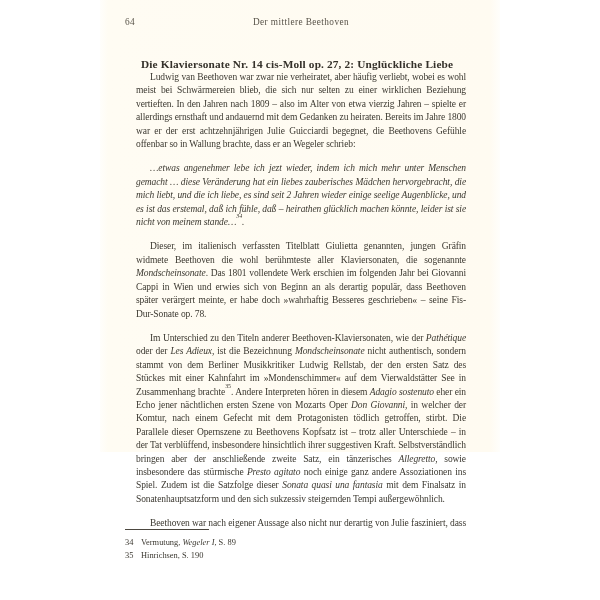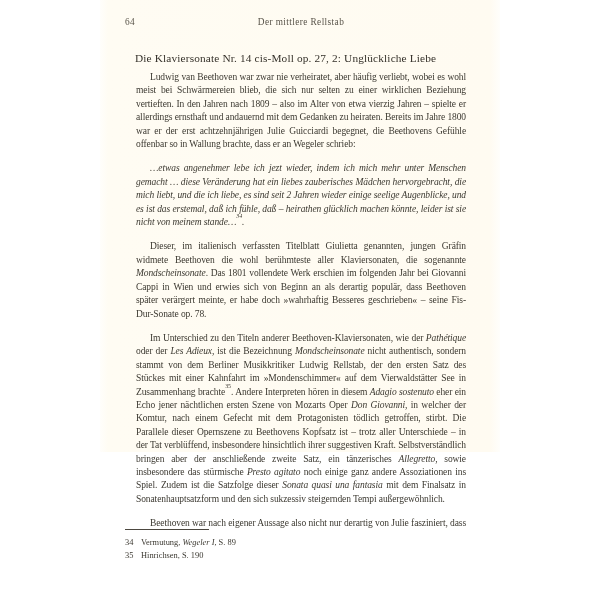--- a/index.html
+++ b/index.html
@@ -15,22 +15,22 @@
     width: 400px; height: 452px;
     background: linear-gradient(90deg, #fffefb 0, #fffcf3 8px, #fffbf1 390px, #fffefb 100%);
   }
   .page-header {
     position: absolute; top: 17px; left: 25px; right: 23px; height: 13px;
     font-size: 9.3px; color: #585349; letter-spacing: 0.4px;
   }
   .page-number { position: absolute; left: 0; top: 0; }
   .running-title { position: absolute; left: 0; right: 0; top: 0; text-align: center; }
   .chapter-heading {
-    position: absolute; top: 42px; left: 25px; right: 10px; margin: 10px;
-    font-size: 11.3px; font-weight: normal; color: #35312a;
+    position: absolute; top: 42px; left: 25px; right: 10px; margin: 16px;
+    font-size: 11.3px; font-weight: bold; color: #35312a;
     letter-spacing: 0.15px; white-space: nowrap;
   }
   .body-text {
     position: absolute; top: 60px; left: 25px; width: 352px; height: 468px;
     overflow: hidden;
     font-size: 9.5px; line-height: 13.4px; letter-spacing: -0.1px;
     text-align: justify; color: #3b3830;
   }
   .para { margin: 11px; text-indent: 14px; }
   .para.quote { font-style: italic; }
@@ -42,21 +42,21 @@
   .footnote { display: flex; font-size: 8.4px; line-height: 13px; }
   .fn-num { width: 16px; flex: none; }
 </style>
 </head>
 <body>
 
 <div class="page">
 
   <div class="page-header">
     <span class="page-number">64</span>
-    <span class="running-title">Der mittlere Rellstab</span>
+    <span class="running-title">Der mittlere Beethoven</span>
   </div>
 
   <h1 class="chapter-heading">Die Klaviersonate Nr. 14 cis-Moll op. 27, 2: Unglückliche Liebe</h1>
 
   <div class="body-text" id="body-text">
       <p class="para"><span>Ludwig van Beethoven war zwar nie verheiratet, aber häufig verliebt, wobei es wohl meist bei Schwärmereien blieb, die sich nur selten zu einer wirklichen Beziehung vertieften. In den Jahren nach 1809 – also im Alter von etwa vierzig Jahren – spielte er allerdings ernsthaft und andauernd mit dem Gedanken zu heiraten. Bereits im Jahre 1800 war er der erst achtzehnjährigen Julie Guicciardi begegnet, die Beethovens Gefühle offenbar so in Wallung brachte, dass er an Wegeler schrieb:</span></p>
       <p class="para quote"><span>…etwas angenehmer lebe ich jezt wieder, indem ich mich mehr unter Menschen gemacht … diese Veränderung hat ein liebes zauberisches Mädchen hervorgebracht, die mich liebt, und die ich liebe, es sind seit 2 Jahren wieder einige seelige Augenblicke, und es ist das erstemal, daß ich fühle, daß – heirathen glücklich machen könnte, leider ist sie nicht von meinem stande…</span><sup>34</sup><span>.</span></p>
       <p class="para"><span>Dieser, im italienisch verfassten Titelblatt Giulietta genannten, jungen Gräfin widmete Beethoven die wohl berühmteste aller Klaviersonaten, die sogenannte </span><i>Mondscheinsonate</i><span>. Das 1801 vollendete Werk erschien im folgenden Jahr bei Giovanni Cappi in Wien und erwies sich von Beginn an als derartig populär, dass Beethoven später verärgert meinte, er habe doch »wahrhaftig Besseres geschrieben« – seine Fis-Dur-Sonate op. 78.</span></p>
       <p class="para"><span>Im Unterschied zu den Titeln anderer Beethoven-Klaviersonaten, wie der </span><i>Pathétique</i><span> oder der </span><i>Les Adieux</i><span>, ist die Bezeichnung </span><i>Mondscheinsonate</i><span> nicht authentisch, sondern stammt von dem Berliner Musikkritiker Ludwig Rellstab, der den ersten Satz des Stückes mit einer Kahnfahrt im »Mondenschimmer« auf dem Vierwaldstätter See in Zusammenhang brachte</span><sup>35</sup><span>. Andere Interpreten hören in diesem </span><i>Adagio sostenuto</i><span> eher ein Echo jener nächtlichen ersten Szene von Mozarts Oper </span><i>Don Giovanni</i><span>, in welcher der Komtur, nach einem Gefecht mit dem Protagonisten tödlich getroffen, stirbt. Die Parallele dieser Opernszene zu Beethovens Kopfsatz ist – trotz aller Unterschiede – in der Tat verblüffend, insbesondere hinsichtlich ihrer suggestiven Kraft. Selbstverständlich bringen aber der anschließende zweite Satz, ein tänzerisches </span><i>Allegretto</i><span>, sowie insbesondere das stürmische </span><i>Presto agitato</i><span> noch einige ganz andere Assoziationen ins Spiel. Zudem ist die Satzfolge dieser </span><i>Sonata quasi una fantasia</i><span> mit dem Finalsatz in Sonatenhauptsatzform und den sich sukzessiv steigernden Tempi außergewöhnlich.</span></p>
       <p class="para"><span>Beethoven war nach eigener Aussage also nicht nur derartig von Julie fasziniert, dass er sie heiraten wollte, sondern auch die junge Gräfin war offenbar in ihn verliebt, wenngleich sie wenig später einen Grafen Gallenberg heiratete, mit dem sie zur Entstehungszeit der Sonate bereits verlobt war. War demnach alles – zumindest von Julies Seite – Koketterie? Oder meinte sie es ernst und ihr Vater lehnte eine nicht standesgemäße Verbindung seiner Tochter mit einem Musiker einfach ab? Jürgen Uhde jedenfalls hält die Vermutung, die cis-Moll-Sonate sei »eine Erzählung des Giulietta-Erlebnisses« für</span></p>

